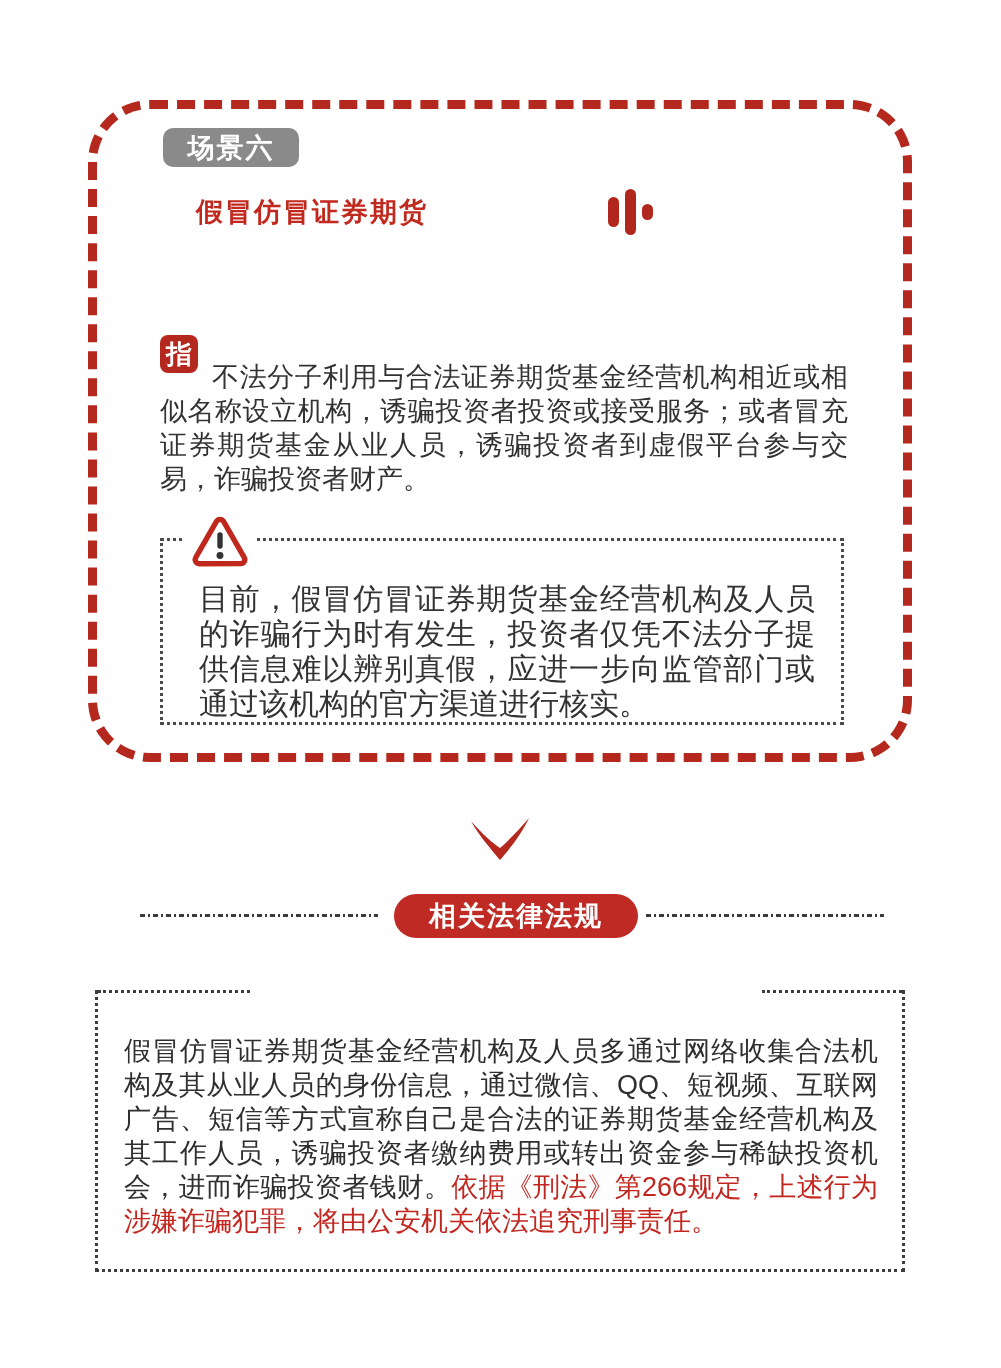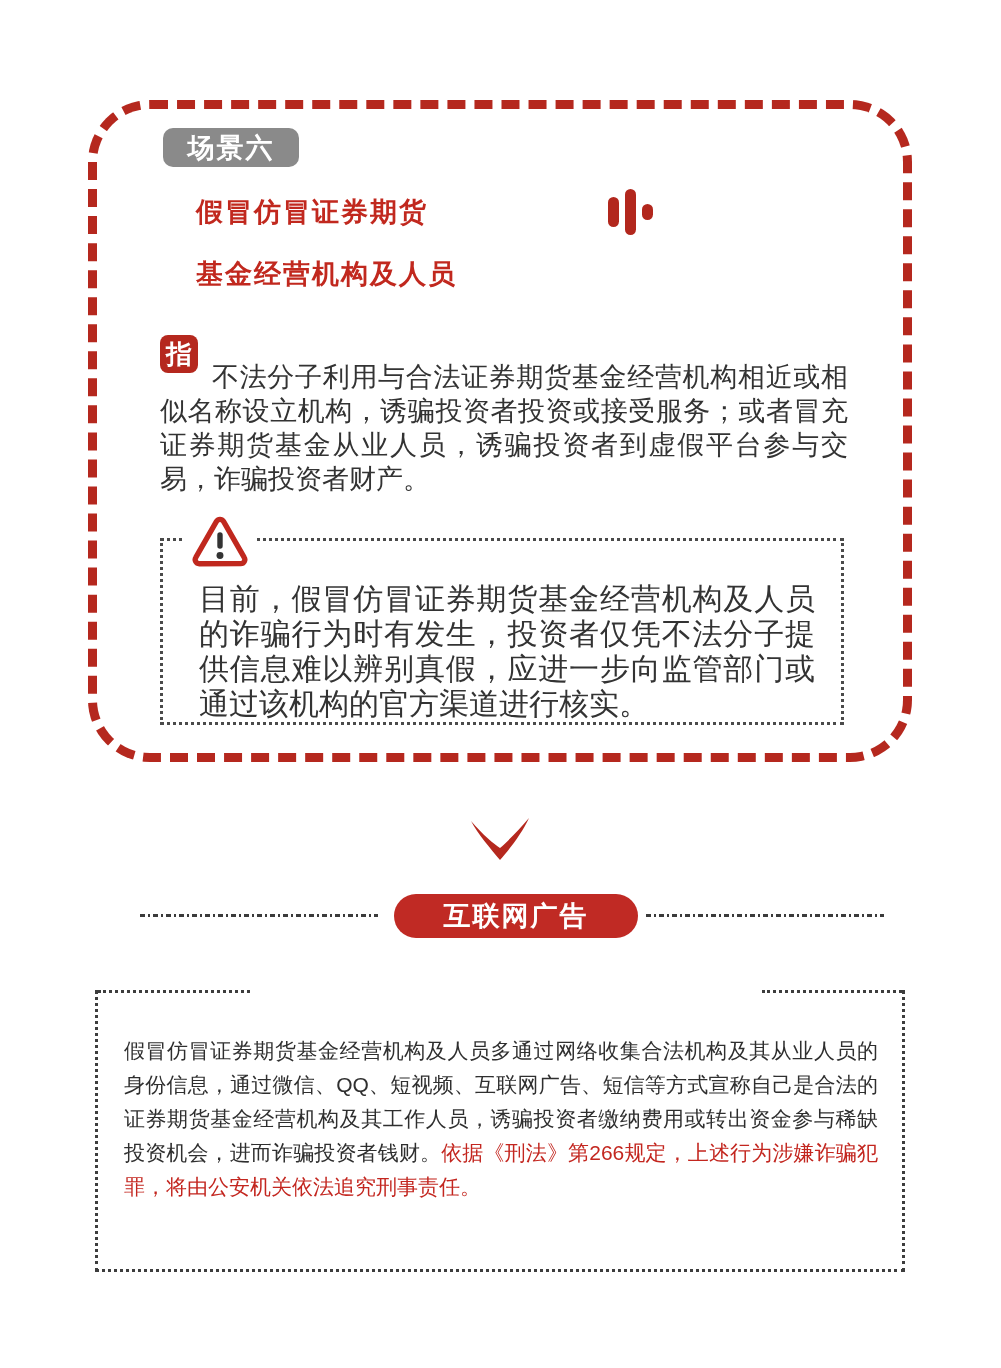--- a/index.html
+++ b/index.html
@@ -120,36 +120,35 @@
   }
   .law-top-seg {
     position: absolute; top: 0;
     height: 0;
     border-top: 3px dotted #3d3d3d;
   }
   .law-top-left  { left: 0; width: 152px; }
   .law-top-right { right: 0; width: 140px; }
   .law-text {
     padding: 44px 24px 0 26px;
-    font-size: 21px; line-height: 34px;
+    font-size: 27px; line-height: 34px;
     color: #2f2f2f;
     text-align: justify;
   }
   .law-text .red { color: #c3261f; }
 </style>
 </head>
 <body>
 
 <div class="scene-card">
 
   <div class="scene-badge">场景六</div>
 
   <div class="scene-title">
     <div>假冒仿冒证券期货</div>
-    <div>基金经营机构及人员</div>
   </div>
 
   <div class="voice-icon">
     <span class="b1"></span>
       <span class="b2"></span>
       <span class="b3"></span>
   </div>
 
   <div class="intro-block">
     <span class="zhi-icon">指</span><span>不法分子利用与合法证券期货基金经营机构相近或相似名称设立机构，诱骗投资者投资或接受服务；或者冒充证券期货基金从业人员，诱骗投资者到虚假平台参与交易，诈骗投资者财产。</span>
@@ -167,21 +166,21 @@
   </div>
 </div>
 
 <div class="chevron">
   <svg width="62" height="46" viewBox="0 0 62 46" aria-hidden="true">
     <path d="M2,5 C14,19 25,28 31,32 C38,26 50,14 60,2 C53,17 41,33 31,44 C21,32 9,18 2,5 Z" fill="#b5281e"></path>
   </svg>
 </div>
 
 <div class="flank-line flank-left"></div>
-<div class="section-pill">互联网广告</div>
+<div class="section-pill">相关法律法规</div>
 <div class="flank-line flank-right"></div>
 
 <div class="law-box">
   <div class="law-top-seg law-top-left"></div>
   <div class="law-top-seg law-top-right"></div>
   <div class="law-text">
     <span>假冒仿冒证券期货基金经营机构及人员多通过网络收集合法机构及其从业人员的身份信息，通过微信、QQ、短视频、互联网广告、短信等方式宣称自己是合法的证券期货基金经营机构及其工作人员，诱骗投资者缴纳费用或转出资金参与稀缺投资机会，进而诈骗投资者钱财。</span><span class="red">依据《刑法》第266规定，上述行为涉嫌诈骗犯罪，将由公安机关依法追究刑事责任。</span>
   </div>
 </div>
 

